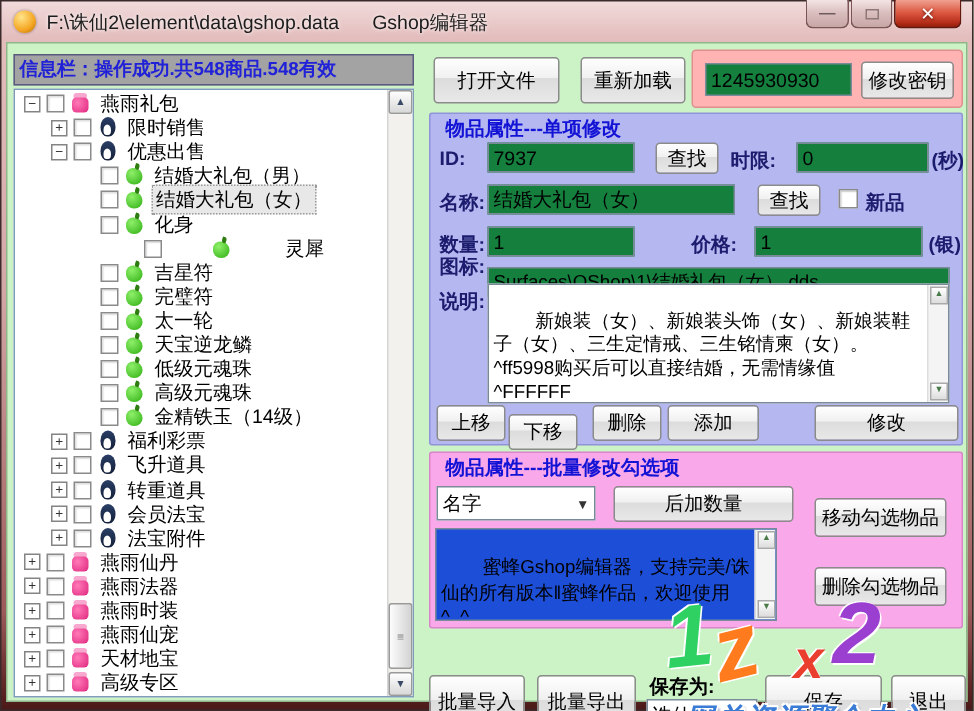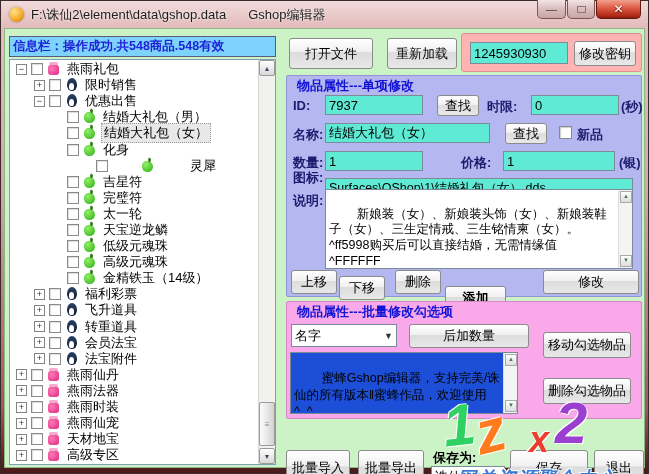--- a/index.html
+++ b/index.html
@@ -35,21 +35,21 @@
 
   
   .client{
     position:absolute; left:4px; top:28px; width:641px; height:440px;
     background:#ccf3c6; border:1px solid #8fb58a;
   }
 
   
   .infobar{
     position:absolute; left:4px; top:7px; width:267px; height:21px;
-    background:#7dd3fc; border:1px solid #5a5a80;
+    background:#a3a3a3; border:1px solid #5a5a80;
     font-size:12.5px; font-weight:bold; color:#2121d8;
     display:flex; align-items:center; padding-left:3px; white-space:nowrap; overflow:hidden;
   }
 
   
   .tree{
     position:absolute; left:4px; top:30px; width:267px; height:406px;
     background:#fff; border:1px solid #7f9db9; overflow:hidden;
   }
   .tree-inner{ position:absolute; left:0; top:1px; right:17px; bottom:0; overflow:hidden; }
@@ -84,21 +84,21 @@
     font-size:8px; color:#888; display:flex; align-items:center; justify-content:center;
   }
 
   
   .btn{
     position:absolute; background:linear-gradient(#ffffff,#f0f0f0 45%,#dcdcdc 46%,#e8e8e8);
     border:1px solid #8b8b8b; border-radius:3px; font-size:13px; color:#000;
     display:flex; align-items:center; justify-content:center; cursor:default; white-space:nowrap;
   }
   .tinput{
-    position:absolute; border:1px solid #7a8a99; background:#5eead4; font-size:13px;
+    position:absolute; border:1px solid #7a8a99; background:#15803d; font-size:13px;
     font-family:"Liberation Sans","DejaVu Sans",sans-serif; padding:0 3px; color:#000;
   }
   .flabel{ position:absolute; font-size:13px; font-weight:bold; color:#1c1c6e; white-space:nowrap; }
   .funit{ position:absolute; font-size:13px; font-weight:bold; color:#1c1c6e; }
 
   
   .keypanel{
     position:absolute; left:456px; top:4px; width:181px; height:39px;
     background:#ffb3b3; border:1px solid #e09090; border-radius:3px;
   }
@@ -379,21 +379,21 @@
 ^FFFFFF</span>
         <div class="mini-scroll">
           <div class="ma up">▲</div>
           <div class="ma dn">▼</div>
         </div>
       </div>
 
       <div class="btn" style="left:4px;top:194px;width:46px;height:24px;">上移</div>
       <div class="btn" style="left:52px;top:200px;width:46px;height:24px;">下移</div>
       <div class="btn" style="left:108px;top:194px;width:46px;height:24px;">删除</div>
-      <div class="btn" style="left:158px;top:210px;width:61px;height:24px;font-weight:bold;">添加</div>
+      <div class="btn" style="left:158px;top:194px;width:61px;height:24px;">添加</div>
       <div class="btn" style="left:256px;top:194px;width:96px;height:24px;">修改</div>
     </div>
 
     <div class="gbox gbox2">
       <div class="gtitle">物品属性---批量修改勾选项</div>
 
       <div class="combo" style="left:4px;top:22px;width:106px;height:23px;">
         <span>名字</span>
         <span class="arrow">▼</span>
       </div>

